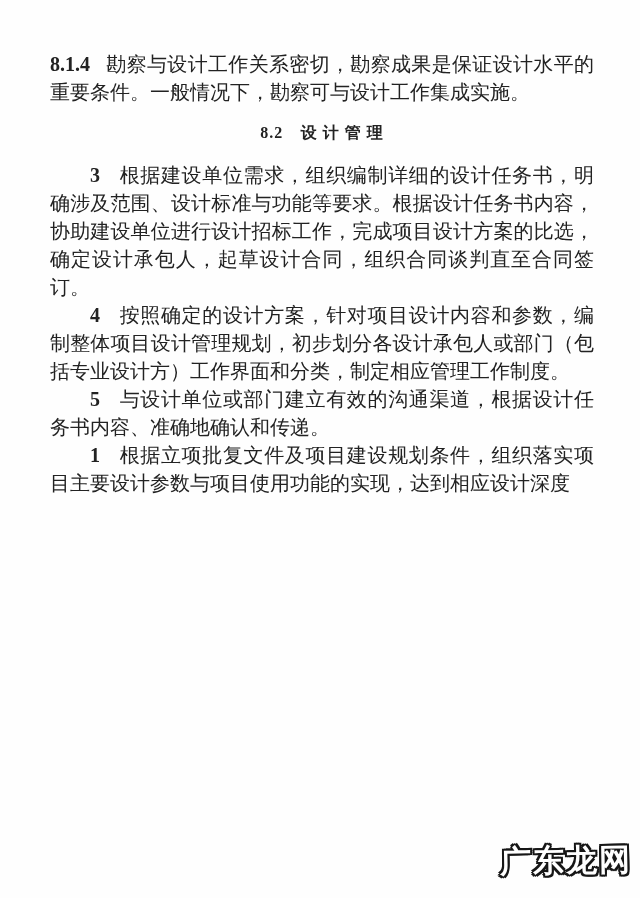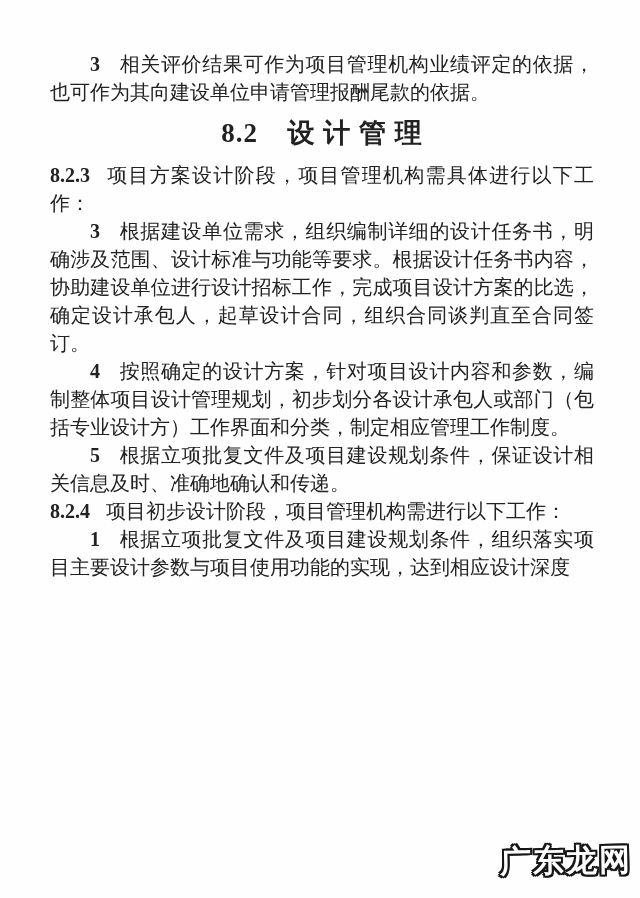--- a/index.html
+++ b/index.html
@@ -42,21 +42,21 @@
     margin-right: 0.95em;
   }
   .block.clause .num {
     margin-right: 0.8em;
   }
   .block.heading {
     text-align: center;
     text-align-last: center;
     text-indent: 0;
     font-weight: bold;
-    font-size: 27px;
+    font-size: 16px;
     margin: 13px 0 14px 0;
     letter-spacing: 1px;
   }
   .block.heading .num {
     margin-right: 1.1em;
   }
   .watermark {
     position: absolute;
     right: 8px;
     bottom: 16px;
@@ -78,23 +78,21 @@
        0    2px 0 #161616;
     transform: rotate(-1deg);
     white-space: nowrap;
   }
 </style>
 </head>
 <body>
 
 <div class="page">
   <div class="doc">
-      <div class="block item"><span class="num">3</span><span>相关评价结果可作为项目管理机构业绩评定的依据，也可作为其向建设单位申请管理报酬尾款的依据。</span></div>
+      <div class="block clause"><span class="num">8.1.4</span><span>勘察与设计工作关系密切，勘察成果是保证设计水平的重要条件。一般情况下，勘察可与设计工作集成实施。</span></div>
       <div class="block heading"><span class="num">8.2</span><span>设 计 管 理</span></div>
-      <div class="block clause"><span class="num">8.2.3</span><span>项目方案设计阶段，项目管理机构需具体进行以下工作：</span></div>
       <div class="block item"><span class="num">3</span><span>根据建设单位需求，组织编制详细的设计任务书，明确涉及范围、设计标准与功能等要求。根据设计任务书内容，协助建设单位进行设计招标工作，完成项目设计方案的比选，确定设计承包人，起草设计合同，组织合同谈判直至合同签订。</span></div>
       <div class="block item"><span class="num">4</span><span>按照确定的设计方案，针对项目设计内容和参数，编制整体项目设计管理规划，初步划分各设计承包人或部门（包括专业设计方）工作界面和分类，制定相应管理工作制度。</span></div>
-      <div class="block item"><span class="num">5</span><span>根据立项批复文件及项目建设规划条件，保证设计相关信息及时、准确地确认和传递。</span></div>
-      <div class="block clause"><span class="num">8.2.4</span><span>项目初步设计阶段，项目管理机构需进行以下工作：</span></div>
+      <div class="block item"><span class="num">5</span><span>与设计单位或部门建立有效的沟通渠道，根据设计任务书内容、准确地确认和传递。</span></div>
       <div class="block item"><span class="num">1</span><span>根据立项批复文件及项目建设规划条件，组织落实项目主要设计参数与项目使用功能的实现，达到相应设计深度</span></div>
     </div>
   <div class="watermark">广东龙网</div>
 </div>
 
 </body></html>

